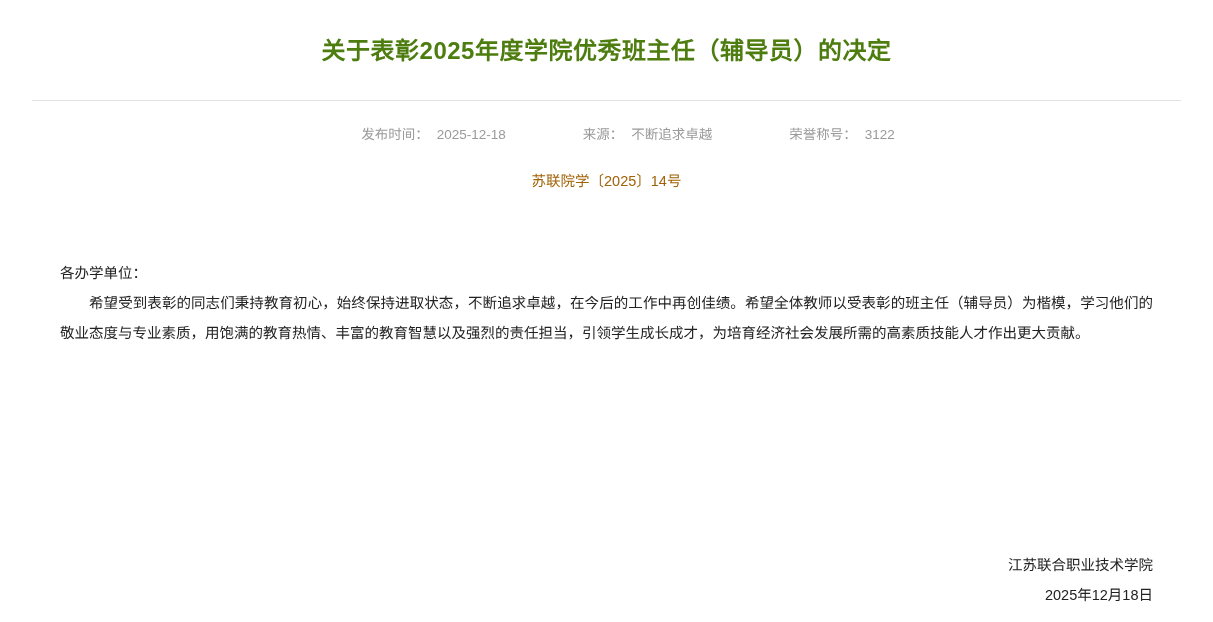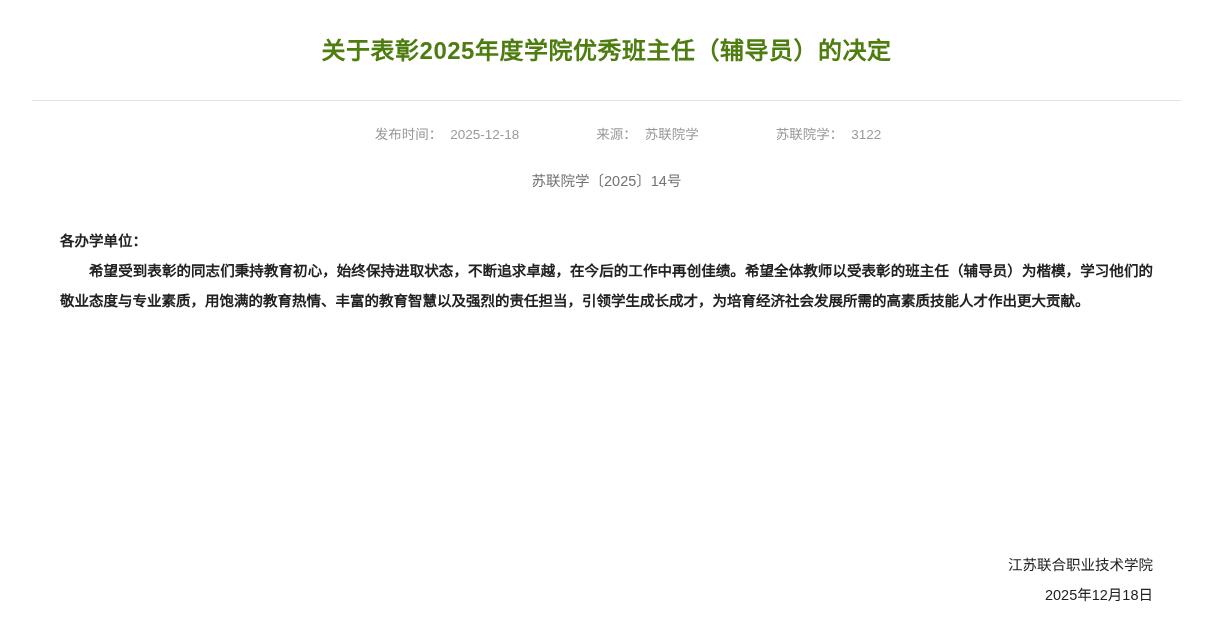--- a/index.html
+++ b/index.html
@@ -46,27 +46,26 @@
   .meta-item {
     white-space: nowrap;
     margin-left: 43px;
   }
   .meta-item .meta-value {
     margin-left: 8px;
   }
   .doc-number {
     text-align: center;
     font-size: 14.5px;
-    color: #737373;
+    color: #a16207;
     padding-top: 26px;
   }
   .body-area {
     padding: 0 60px;
-    margin-top: 36px;
-    font-weight: bold;
+    margin-top: 68px;
   }
   .body-p {
     font-size: 14.5px;
     line-height: 30px;
     color: #222222;
     text-align: justify;
     margin: 0;
   }
   .body-p.indent {
     text-indent: 2em;
@@ -96,24 +95,24 @@
 <div class="page">
 
   <h1 class="doc-title">关于表彰2025年度学院优秀班主任（辅导员）的决定</h1>
   <div class="title-rule"></div>
 
   <div class="meta-row">
     <div class="meta-item">
       <span>发布时间：</span><span class="meta-value">2025-12-18</span>
     </div>
     <div class="meta-item">
-      <span>来源：</span><span class="meta-value">苏联院学</span>
+      <span>来源：</span><span class="meta-value">不断追求卓越</span>
     </div>
     <div class="meta-item">
-      <span>苏联院学：</span><span class="meta-value">3122</span>
+      <span>荣誉称号：</span><span class="meta-value">3122</span>
     </div>
   </div>
 
   <div class="doc-number">苏联院学〔2025〕14号</div>
 
   <div class="body-area">
     <p class="body-p">各办学单位：</p>
     <p class="body-p indent">希望受到表彰的同志们秉持教育初心，始终保持进取状态，不断追求卓越，在今后的工作中再创佳绩。希望全体教师以受表彰的班主任（辅导员）为楷模，学习他们的敬业态度与专业素质，用饱满的教育热情、丰富的教育智慧以及强烈的责任担当，引领学生成长成才，为培育经济社会发展所需的高素质技能人才作出更大贡献。</p>
   </div>
 

